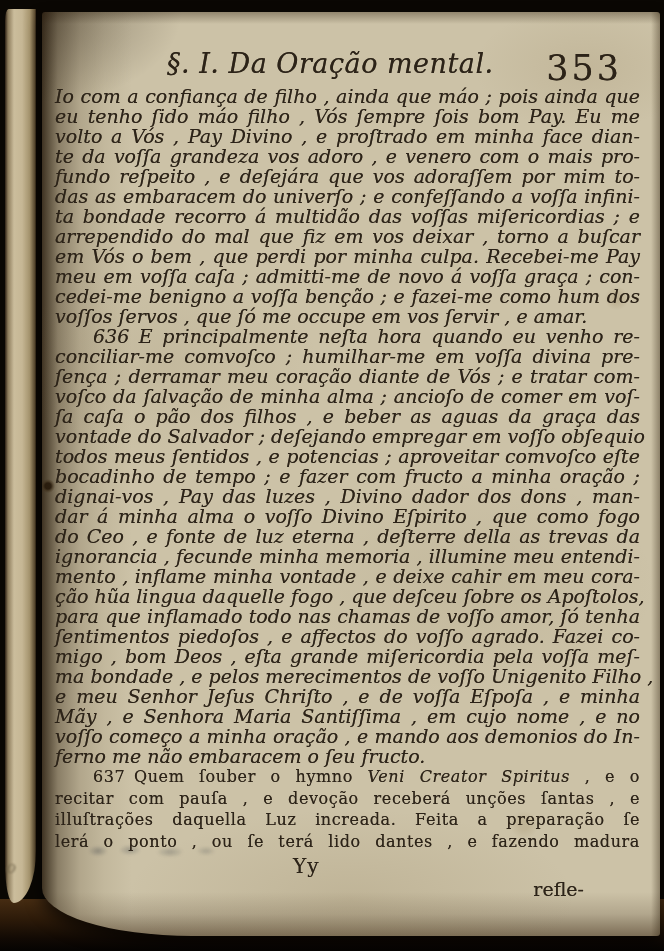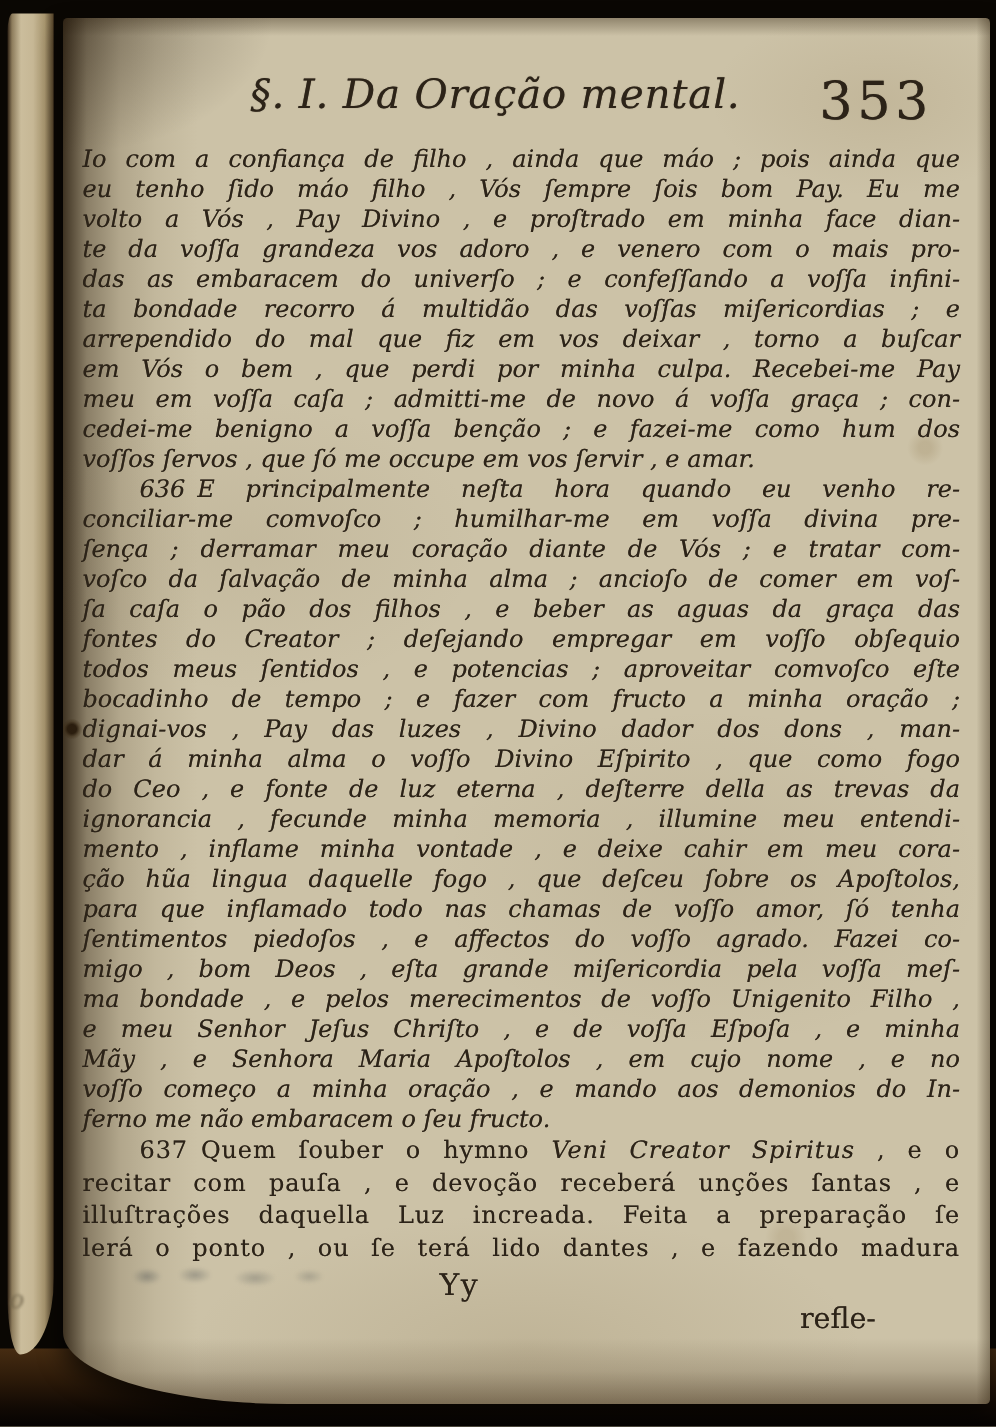--- a/index.html
+++ b/index.html
@@ -51,41 +51,41 @@
     border-radius:3px;
     border-bottom-left-radius:150px 48px;
     box-shadow:0 8px 16px rgba(0,0,0,.65);
   }
   .text-block{
     position:relative;
     margin:0 20px 0 13px;
     padding-top:36px;
     color:#2c2318;
   }
-  .page-header{position:relative;height:34px;margin-bottom:14px;}
+  .page-header{position:relative;height:34px;margin-bottom:4px;}
   .section-title{
     position:absolute;left:112px;top:0;
     font-style:italic;font-size:27px;letter-spacing:.5px;white-space:nowrap;
     text-shadow:0 0 .5px rgba(44,35,24,.7);
   }
   .page-number{
     position:absolute;right:18px;top:0;
     font-size:35px;letter-spacing:3px;
     text-shadow:0 0 .5px rgba(44,35,24,.7);
   }
   .para{margin:0;}
   .para .line{
     text-align:justify;
     text-align-last:justify;
     -moz-text-align-last:justify;
     height:20px;line-height:20px;overflow:visible;
     white-space:nowrap;
   }
   .para.italic .line{
-    font-style:italic;font-size:16px;
+    font-style:italic;font-size:19px;
     text-shadow:0 0 .4px rgba(44,35,24,.65);
   }
   .para.roman .line{
     font-style:normal;font-size:16px;
     height:21.5px;line-height:21.5px;
     letter-spacing:.6px;
     text-shadow:0 0 .4px rgba(44,35,24,.65);
   }
   .para .line.short{text-align-last:left;-moz-text-align-last:left;}
   .para .line.indent{text-indent:38px;}
@@ -126,49 +126,50 @@
     <div class="page-header">
       <span class="section-title">§. I. Da Oração mental.</span>
       <span class="page-number">353</span>
     </div>
     <div>
         <div class="para italic">
           <div class="line">Io com a confiança de filho , ainda que máo ; pois ainda que</div>
           <div class="line">eu tenho ſido máo filho , Vós ſempre ſois bom Pay.  Eu me</div>
           <div class="line">volto a Vós , Pay Divino , e proſtrado em minha face dian-</div>
           <div class="line">te da voſſa grandeza vos adoro , e venero com o mais pro-</div>
+          <div class="line">fundo reſpeito , e deſejára que vos adoraſſem por mim to-</div>
           <div class="line">das as embaracem do univerſo ; e confeſſando a voſſa infini-</div>
           <div class="line">ta bondade recorro á multidão das voſſas miſericordias ; e</div>
           <div class="line">arrependido do mal que fiz em vos deixar , torno a buſcar</div>
           <div class="line">em Vós o bem , que perdi por minha culpa.  Recebei-me Pay</div>
           <div class="line">meu em voſſa caſa ; admitti-me de novo á voſſa graça ; con-</div>
           <div class="line">cedei-me benigno a voſſa benção ; e fazei-me como hum dos</div>
           <div class="line short">voſſos ſervos , que ſó me occupe em vos ſervir , e amar.</div>
         </div>
         <div class="para italic">
           <div class="line indent">636 E principalmente neſta hora quando eu venho re-</div>
           <div class="line">conciliar-me comvoſco ; humilhar-me em voſſa divina pre-</div>
           <div class="line">ſença ; derramar meu coração diante de Vós ; e tratar com-</div>
           <div class="line">voſco da ſalvação de minha alma ; ancioſo de comer em voſ-</div>
           <div class="line">ſa caſa o pão dos filhos , e beber as aguas da graça das</div>
-          <div class="line">fontes do Creator ; deſejando empregar em voſſo obſequio</div>
+          <div class="line">vontade do Salvador ; deſejando empregar em voſſo obſequio</div>
           <div class="line">todos meus ſentidos , e potencias ; aproveitar comvoſco eſte</div>
           <div class="line">bocadinho de tempo ; e fazer com fructo a minha oração ;</div>
           <div class="line">dignai-vos , Pay das luzes , Divino dador dos dons , man-</div>
           <div class="line">dar á minha alma o voſſo Divino Eſpirito , que como fogo</div>
           <div class="line">do Ceo , e fonte de luz eterna , deſterre della as trevas da</div>
           <div class="line">ignorancia , fecunde minha memoria , illumine meu entendi-</div>
           <div class="line">mento , inflame minha vontade , e deixe cahir em meu cora-</div>
           <div class="line">ção hũa lingua daquelle fogo , que deſceu ſobre os Apoſtolos,</div>
           <div class="line">para que inflamado todo nas chamas de voſſo amor, ſó tenha</div>
           <div class="line">ſentimentos piedoſos , e affectos do voſſo agrado.  Fazei co-</div>
           <div class="line">migo , bom Deos , eſta grande miſericordia pela voſſa meſ-</div>
           <div class="line">ma bondade , e pelos merecimentos de voſſo Unigenito Filho ,</div>
           <div class="line">e meu Senhor Jeſus Chriſto , e de voſſa Eſpoſa , e minha</div>
-          <div class="line">Mãy , e Senhora Maria Apoſtolos , em cujo nome , e no</div>
+          <div class="line">Mãy , e Senhora Maria Santiſſima , em cujo nome , e no</div>
           <div class="line">voſſo começo a minha oração , e mando aos demonios do In-</div>
           <div class="line short">ferno me não embaracem o ſeu fructo.</div>
         </div>
         <div class="para roman">
           <div class="line indent"><span>637 Quem ſouber o hymno </span><span class="em">Veni Creator Spiritus</span><span> , e o</span></div>
           <div class="line">recitar com pauſa , e devoção receberá unções ſantas , e</div>
           <div class="line">illuſtrações daquella Luz increada.  Feita a preparação ſe</div>
           <div class="line">lerá o ponto , ou ſe terá lido dantes , e fazendo madura</div>
         </div>
       </div>

